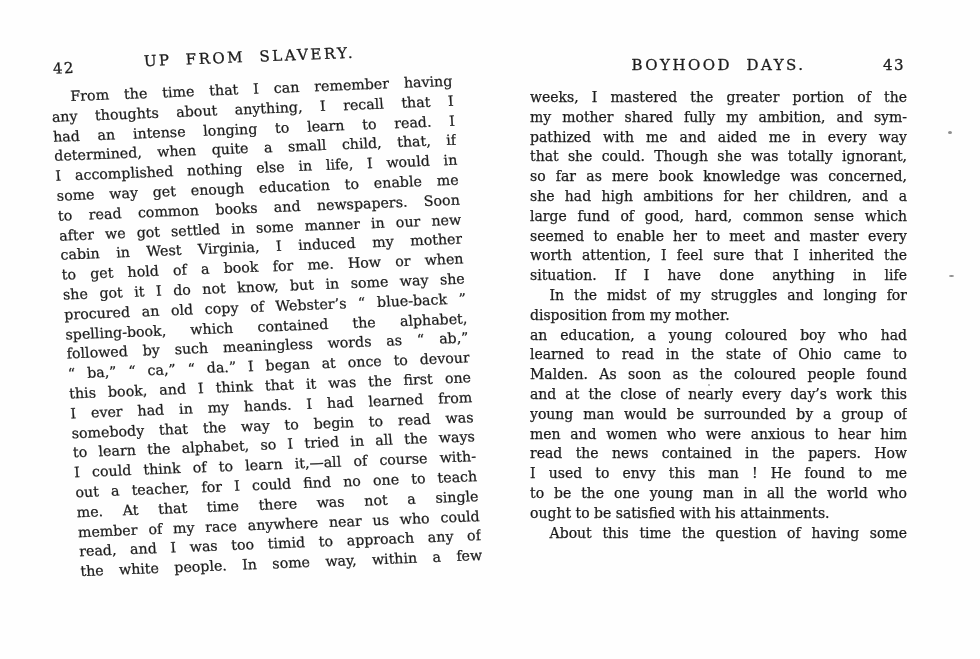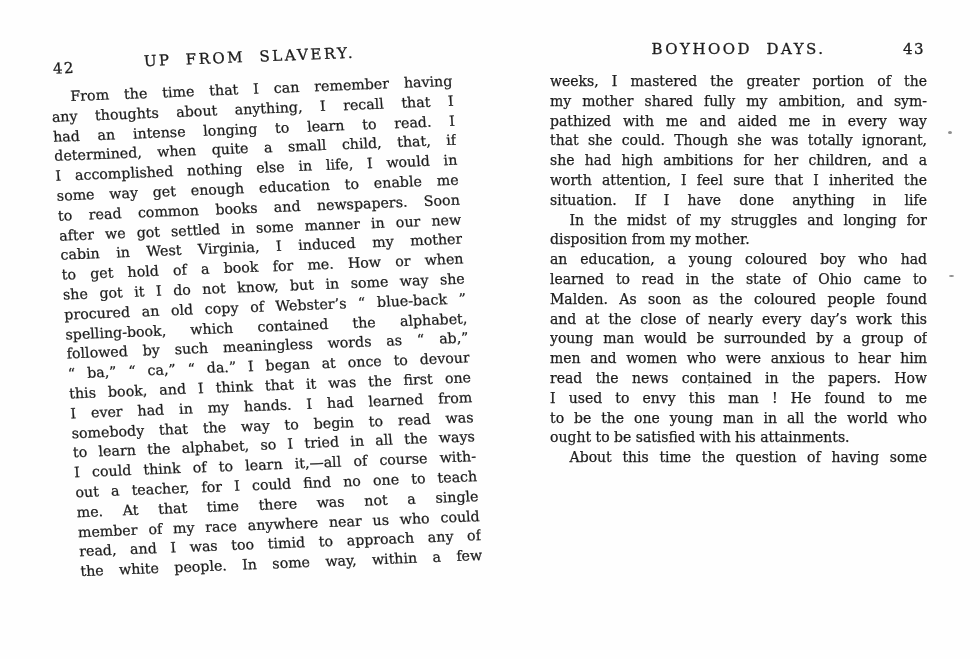--- a/index.html
+++ b/index.html
@@ -15,23 +15,22 @@
   .page { position: absolute; }
   .page-left {
     left: 48px;
     top: 56px;
     width: 402px;
     transform: rotate(-2.3deg) skewX(1.3deg);
     transform-origin: 0 0;
   }
   .page-right {
     left: 530px;
-    top: 40px;
+    top: 56px;
     width: 377px;
-    margin-left: 20px;
   }
   .pagehead {
     position: relative;
     height: 20px;
     margin-bottom: 12px;
   }
   .running-title {
     display: block;
     text-align: center;
     font-size: 15px;
@@ -112,21 +111,24 @@
   <div class="page page-right">
     <div class="pagehead">
       <span class="running-title">BOYHOOD DAYS.</span>
       <span class="pagenum pagenum-right">43</span>
     </div>
     <div class="lines">
         <div class="line">weeks, I mastered the greater portion of the</div>
         <div class="line">my mother shared fully my ambition, and sym-</div>
         <div class="line">pathized with me and aided me in every way</div>
         <div class="line">that she could. Though she was totally ignorant,</div>
+        <div class="line">so far as mere book knowledge was concerned,</div>
         <div class="line">she had high ambitions for her children, and a</div>
+        <div class="line">large fund of good, hard, common sense which</div>
+        <div class="line">seemed to enable her to meet and master every</div>
         <div class="line">worth attention, I feel sure that I inherited the</div>
         <div class="line">situation. If I have done anything in life</div>
         <div class="line indent">In the midst of my struggles and longing for</div>
         <div class="line para-end">disposition from my mother.</div>
         <div class="line">an education, a young coloured boy who had</div>
         <div class="line">learned to read in the state of Ohio came to</div>
         <div class="line">Malden. As soon as the coloured people found</div>
         <div class="line">and at the close of nearly every day’s work this</div>
         <div class="line">young man would be surrounded by a group of</div>
         <div class="line">men and women who were anxious to hear him</div>

